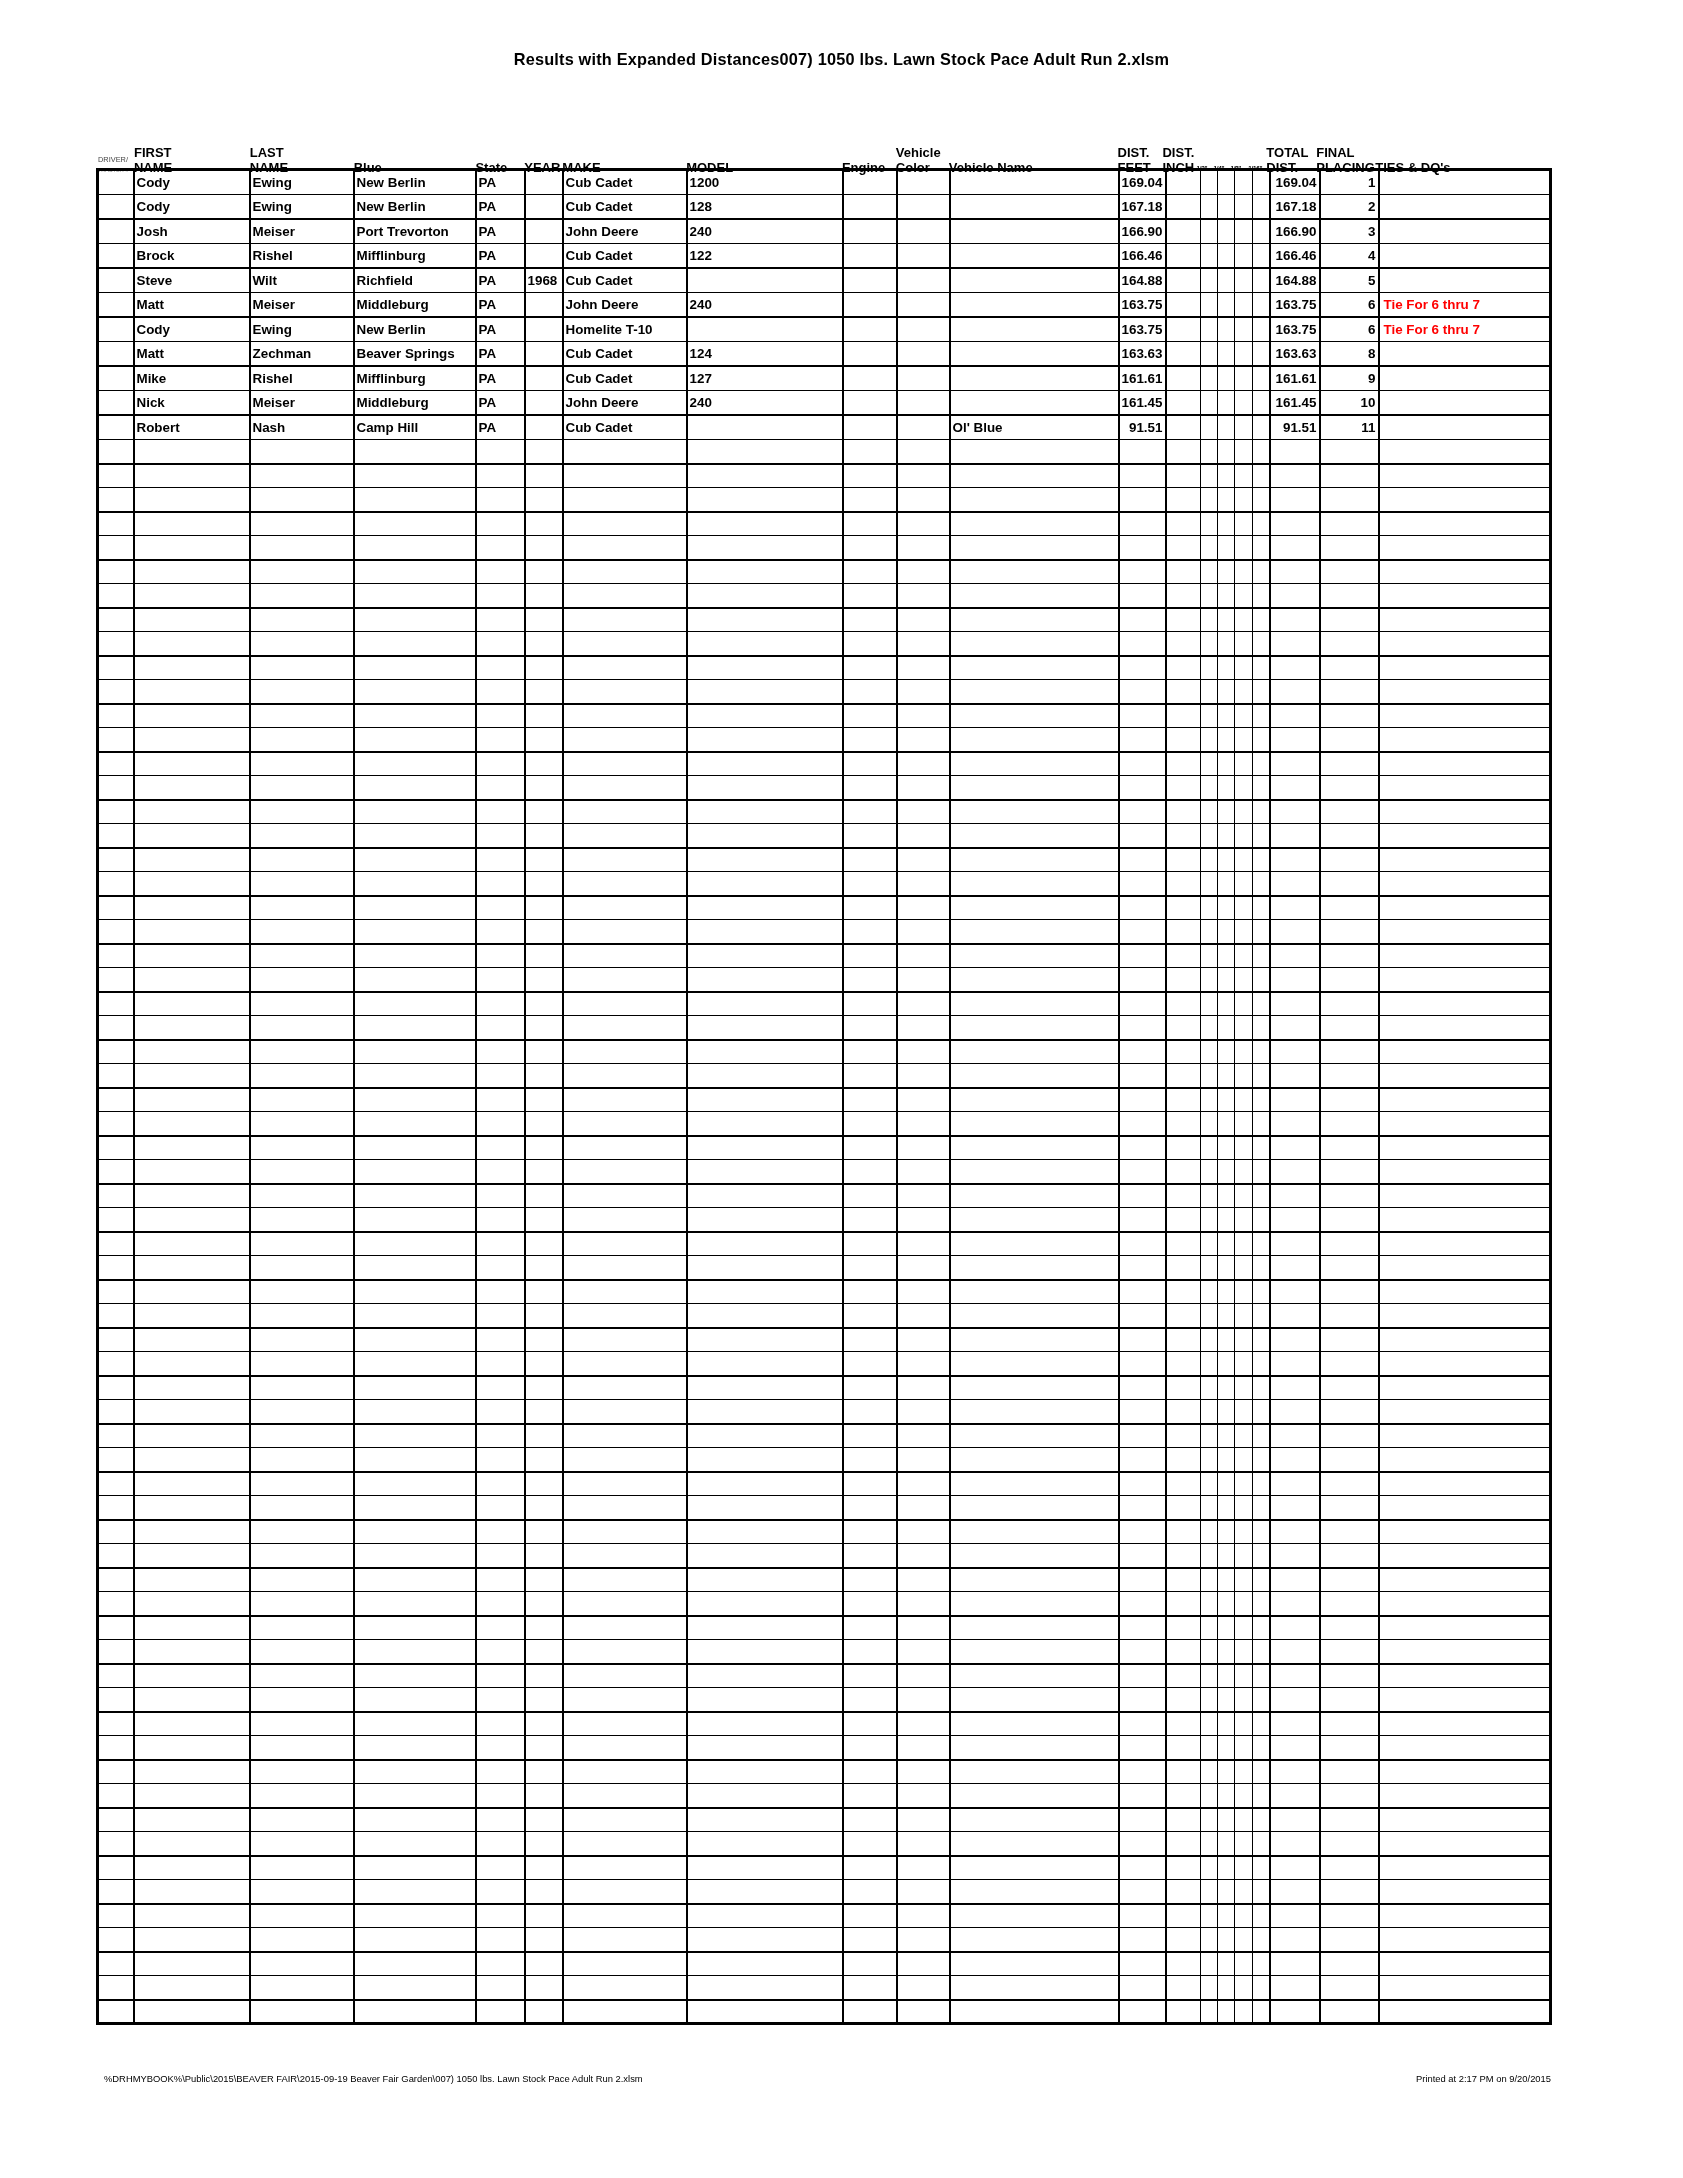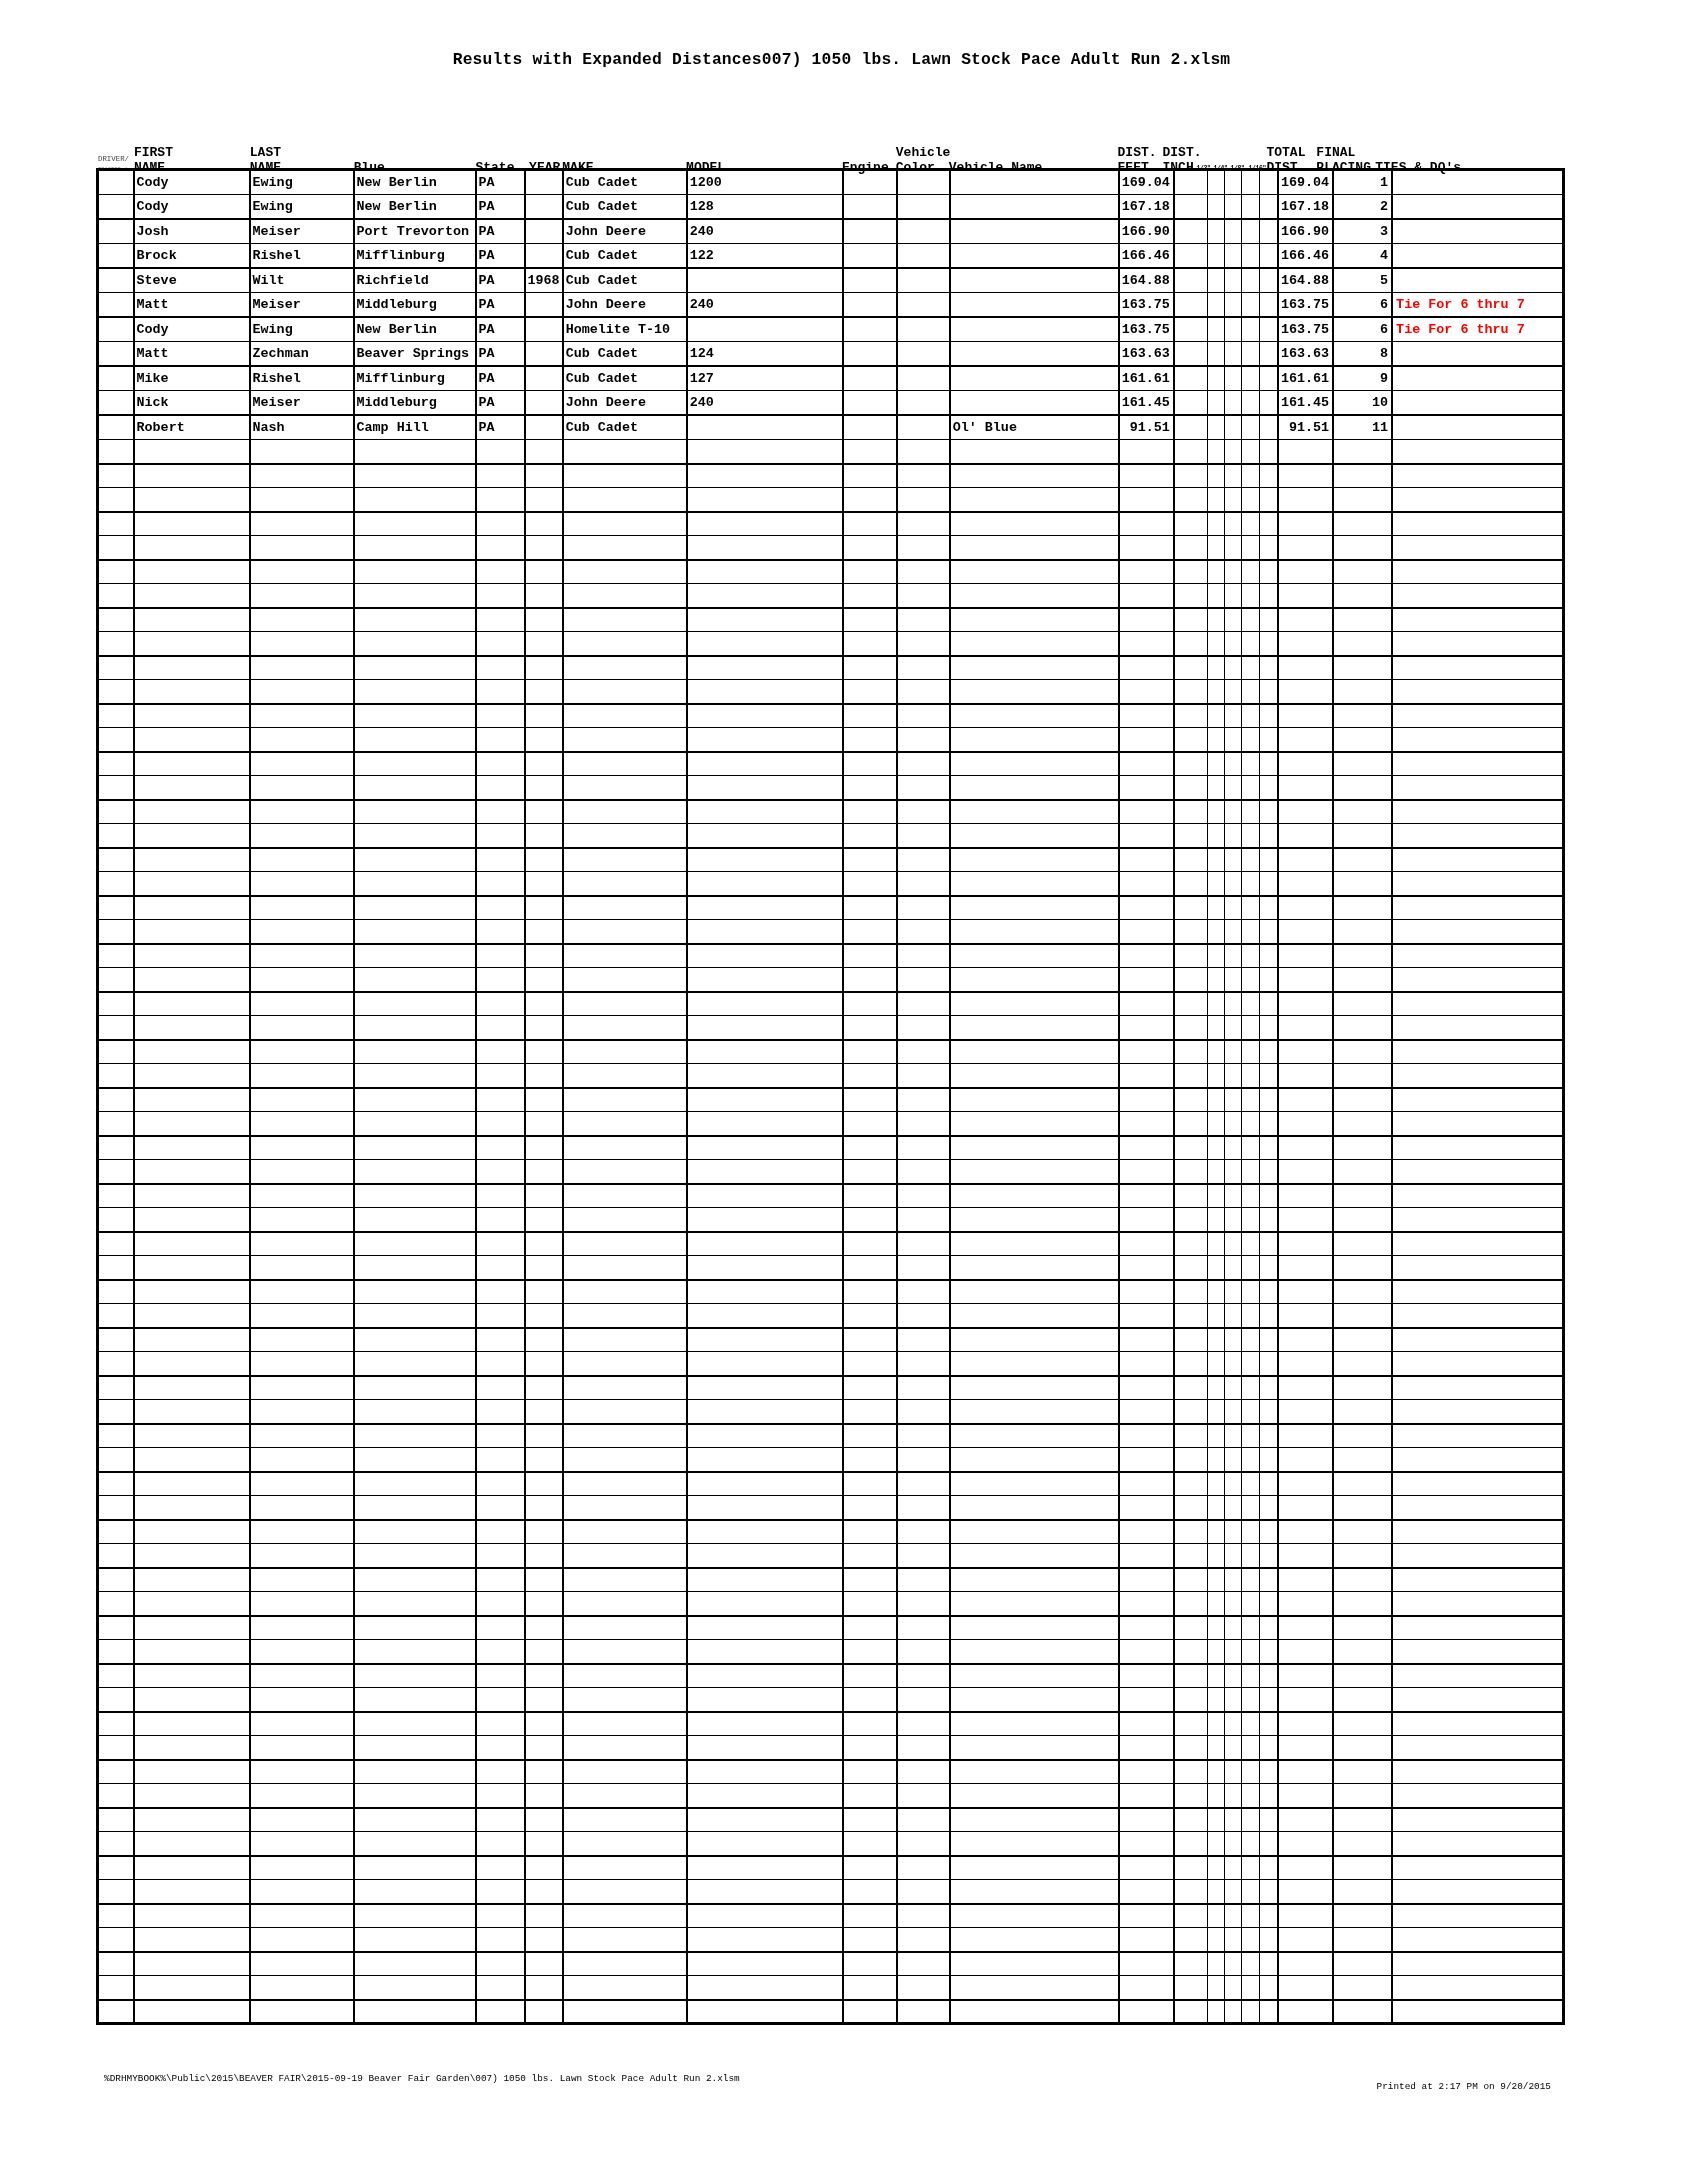--- a/index.html
+++ b/index.html
@@ -1,17 +1,17 @@
 <!DOCTYPE html>
 <html><head>
 <meta charset="utf-8">
 <style>
   html,body{margin:0;padding:0;background:#ffffff;}
   .sheet{position:relative;width:1683px;height:2178px;background:#fff;
-         font-family:Liberation Mono, monospace;color:#000;}
+         font-family:Liberation Sans, sans-serif;color:#000;}
   .doc-title{position:absolute;top:50px;left:0;width:1683px;text-align:center;
              font-size:16.3px;font-weight:bold;letter-spacing:0.2px;}
   
   .hdr{position:absolute;left:96px;top:137px;width:1448px;display:flex;align-items:flex-end;}
   .hcell{box-sizing:border-box;display:flex;flex-direction:column;justify-content:flex-end;
          padding:0 0 1px 2px;overflow:visible;white-space:nowrap;}
   .hline{font-size:13px;font-weight:bold;line-height:15px;height:15px;}
   .hline.empty{visibility:hidden;}
   .hline.tinytop{font-size:7.4px;font-weight:normal;color:#444;line-height:11px;height:11px;}
   .hline.tinybot{font-size:5.4px;font-weight:normal;color:#888;line-height:10px;height:10px;}
@@ -21,21 +21,21 @@
   table.grid{border-collapse:collapse;table-layout:fixed;border:3px solid #000;}
   table.grid td{box-sizing:border-box;height:24px;padding:0 2px;overflow:hidden;white-space:nowrap;
       border-left:2px solid #000;border-bottom:1px solid #000;
       font-size:13.4px;font-weight:bold;line-height:23px;}
   table.grid td.tinycol{border-left-width:1px;}
   table.grid tr.thick td{border-bottom-width:2px;}
   table.grid td.num{text-align:right;padding-right:3px;}
   table.grid td.tie{color:#FF0000;padding-left:3px;}
   .footer{position:absolute;top:2073px;left:96px;width:1455px;font-size:9.4px;color:#000;}
   .footer .fleft{position:absolute;left:8px;top:0;}
-  .footer .fright{position:absolute;right:0;top:8px;}
+  .footer .fright{position:absolute;right:0;top:0;}
 </style>
 </head>
 <body>
 
 <div class="sheet">
 
   <div class="doc-title">Results with Expanded Distances007) 1050 lbs. Lawn Stock Pace Adult  Run 2.xlsm</div>
 
   <div class="hdr" id="hdr">
       <div class="hcell" style="width: 36px;">

